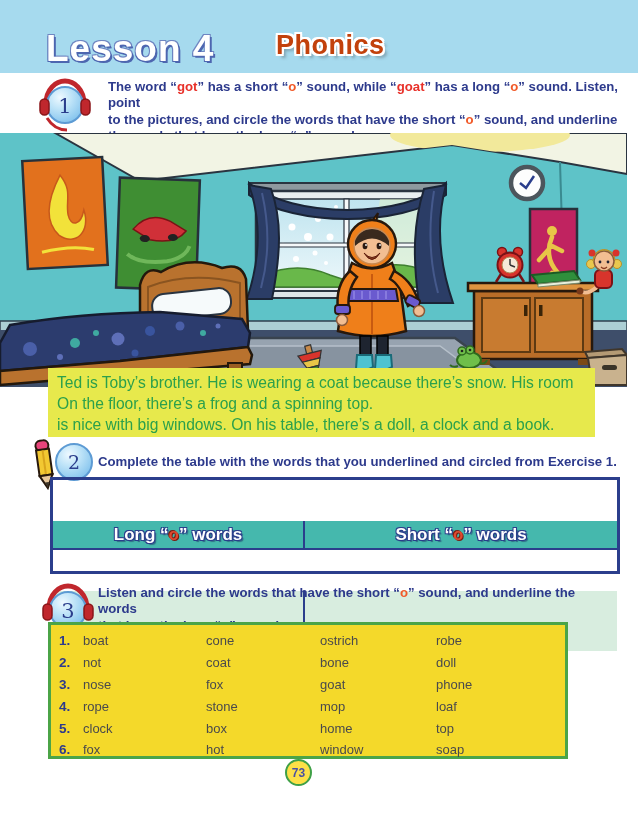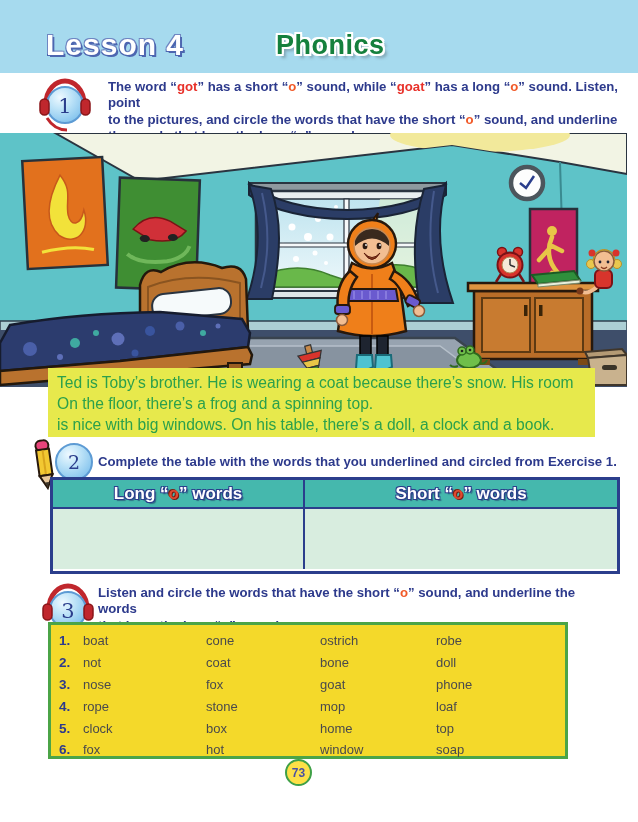--- a/index.html
+++ b/index.html
@@ -1,22 +1,22 @@
 <!DOCTYPE html>
 <html><head>
 <meta charset="utf-8">
 <style>
   html,body{margin:0;padding:0;}
   body{width:638px;height:822px;background:#ffffff;font-family:"Liberation Sans",sans-serif;position:relative;overflow:hidden;}
   .abs{position:absolute;}
   
   .banner{left:0;top:0;width:638px;height:73px;background:#a6daee;}
-  .lesson{left:46px;top:28px;font-size:30px;font-weight:bold;color:#ffffff;letter-spacing:1px;
+  .lesson{left:46px;top:28px;font-size:37px;font-weight:bold;color:#ffffff;letter-spacing:1px;
     text-shadow:2px 2px 0 #4d66b0,-1px -1px 0 #6f86c2,1px -1px 0 #6f86c2,-1px 1px 0 #4d66b0;}
-  .phonics{left:276px;top:30px;font-size:27px;font-weight:bold;color:#15803d;letter-spacing:.5px;
+  .phonics{left:276px;top:30px;font-size:27px;font-weight:bold;color:#c2410c;letter-spacing:.5px;
     text-shadow:-2px -2px 0 #fff,2px -2px 0 #fff,-2px 2px 0 #fff,2px 2px 0 #fff,0 -2px 0 #fff,0 2px 0 #fff,-2px 0 0 #fff,2px 0 0 #fff,4px 4px 3px rgba(90,110,120,.5);}
   
   .exicon{width:56px;height:58px;}
   .exicon svg{position:absolute;left:0;top:0;}
   .bluecircle{position:absolute;left:9px;top:10px;width:38px;height:38px;border-radius:50%;
     background:radial-gradient(circle at 35% 28%,#eef9ff 0%,#bfe4f8 35%,#8cc8ef 75%,#6fb3e4 100%);
     border:2px solid #5d9bd4;box-sizing:border-box;}
   .exnum{position:absolute;left:0;top:0;width:56px;height:58px;display:flex;align-items:center;justify-content:center;
     font-family:"DejaVu Serif",serif;font-size:21px;color:#2b3e8c;padding-top:2px;box-sizing:border-box;}
   .smallcircle{position:absolute;width:38px;height:38px;border-radius:50%;
@@ -25,21 +25,21 @@
     font-family:"DejaVu Serif",serif;font-size:19px;color:#2b3e8c;}
   
   .instr{color:#2d3a8c;font-weight:bold;font-size:13.2px;line-height:16.4px;}
   .instr .red{color:#e8312a;}
   .instr .orange{color:#f15a29;}
   
   .caption{left:48px;top:368px;width:547px;height:69px;background:#e7e94c;box-sizing:border-box;padding:4px 9px;}
   .caption div{color:#2ba04c;font-size:15.6px;line-height:21px;}
   
   .otable{left:50px;top:477px;width:570px;height:97px;border:3px solid #2b3e8c;box-sizing:border-box;}
-  .ot-row{display:grid;grid-template-columns:44.7% 55.3%;width:100%;box-sizing:border-box;}
+  .ot-row{display:grid;grid-template-columns:44.7% 55.3%;width:100%;box-sizing:border-box;margin-top:41px;}
   .ot-head{height:29px;border-bottom:2px solid #2b3e8c;}
   .ot-h{background:#45b8ad;display:flex;align-items:center;justify-content:center;
     color:#fff;font-weight:bold;font-size:17px;
     text-shadow:1px 1px 0 #2b3e8c,-1px 1px 0 #2b3e8c,1px -1px 0 #2b3e8c,-1px -1px 0 #2b3e8c,2px 2px 1px rgba(30,45,100,.55);}
   .ot-h .orange{color:#e0492f;text-shadow:1px 1px 0 #7a1c10,-1px -1px 0 #7a1c10;}
   .ot-h:first-child{border-right:2px solid #2b3e8c;}
   .ot-body{height:60px;}
   .ot-cell{background:#d8eddf;}
   .ot-cell:first-child{border-right:2px solid #2b3e8c;}
   

